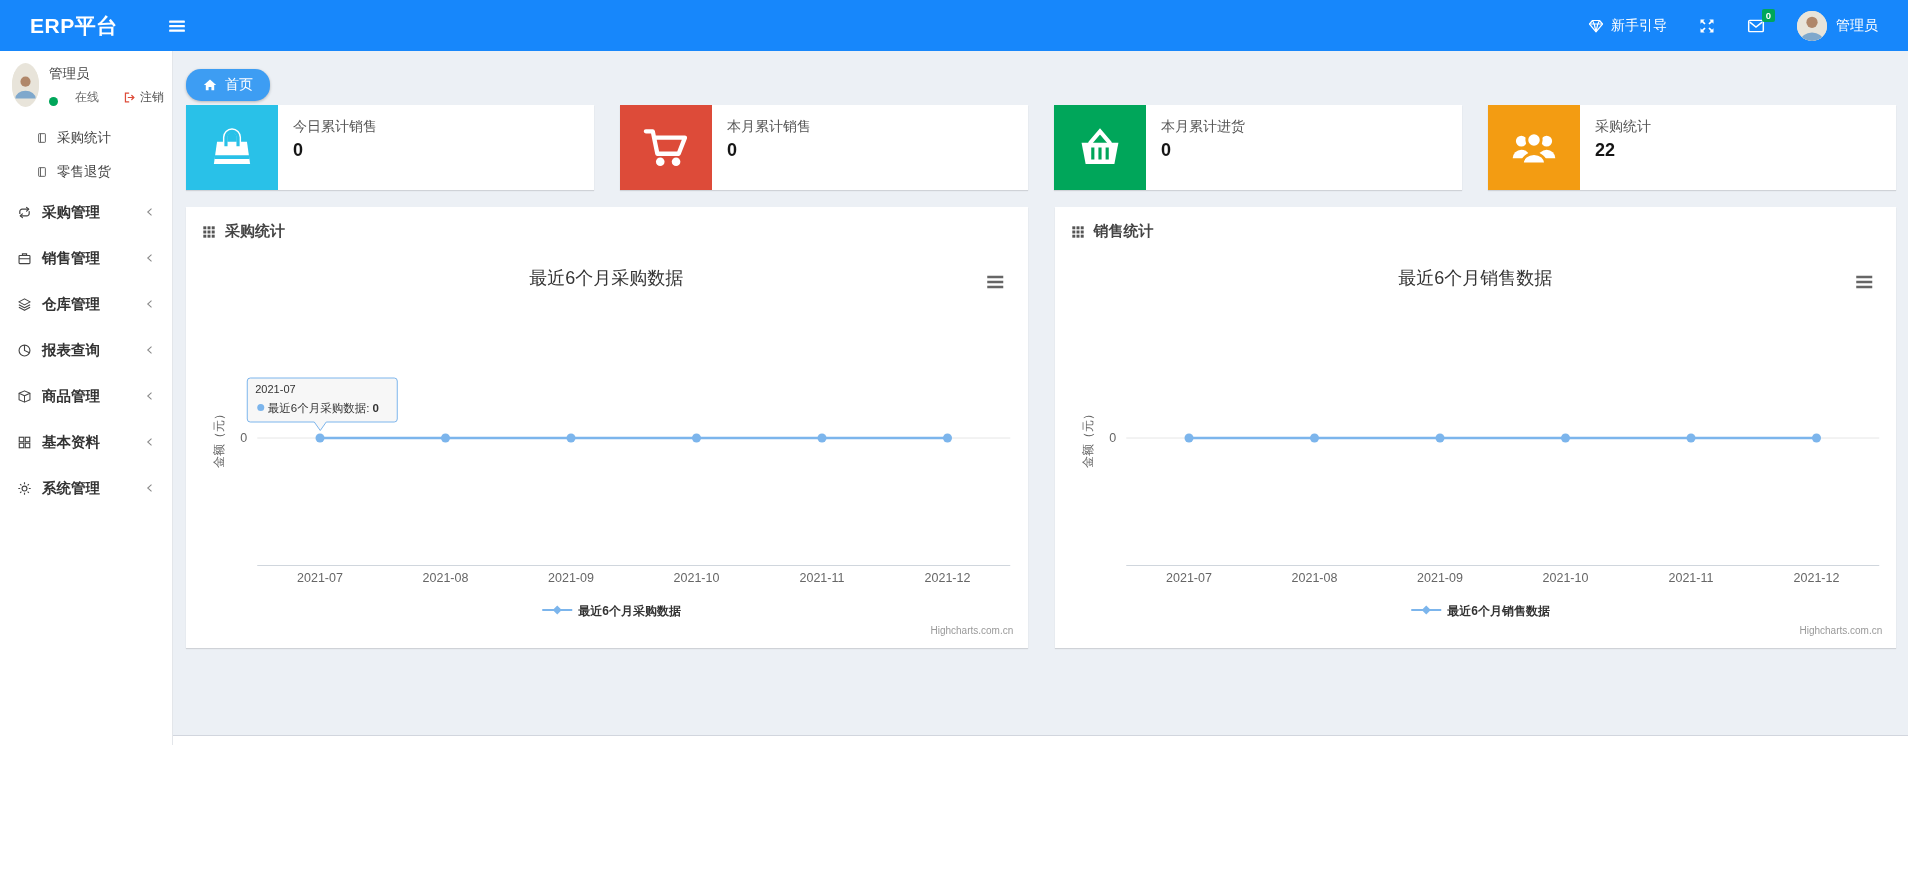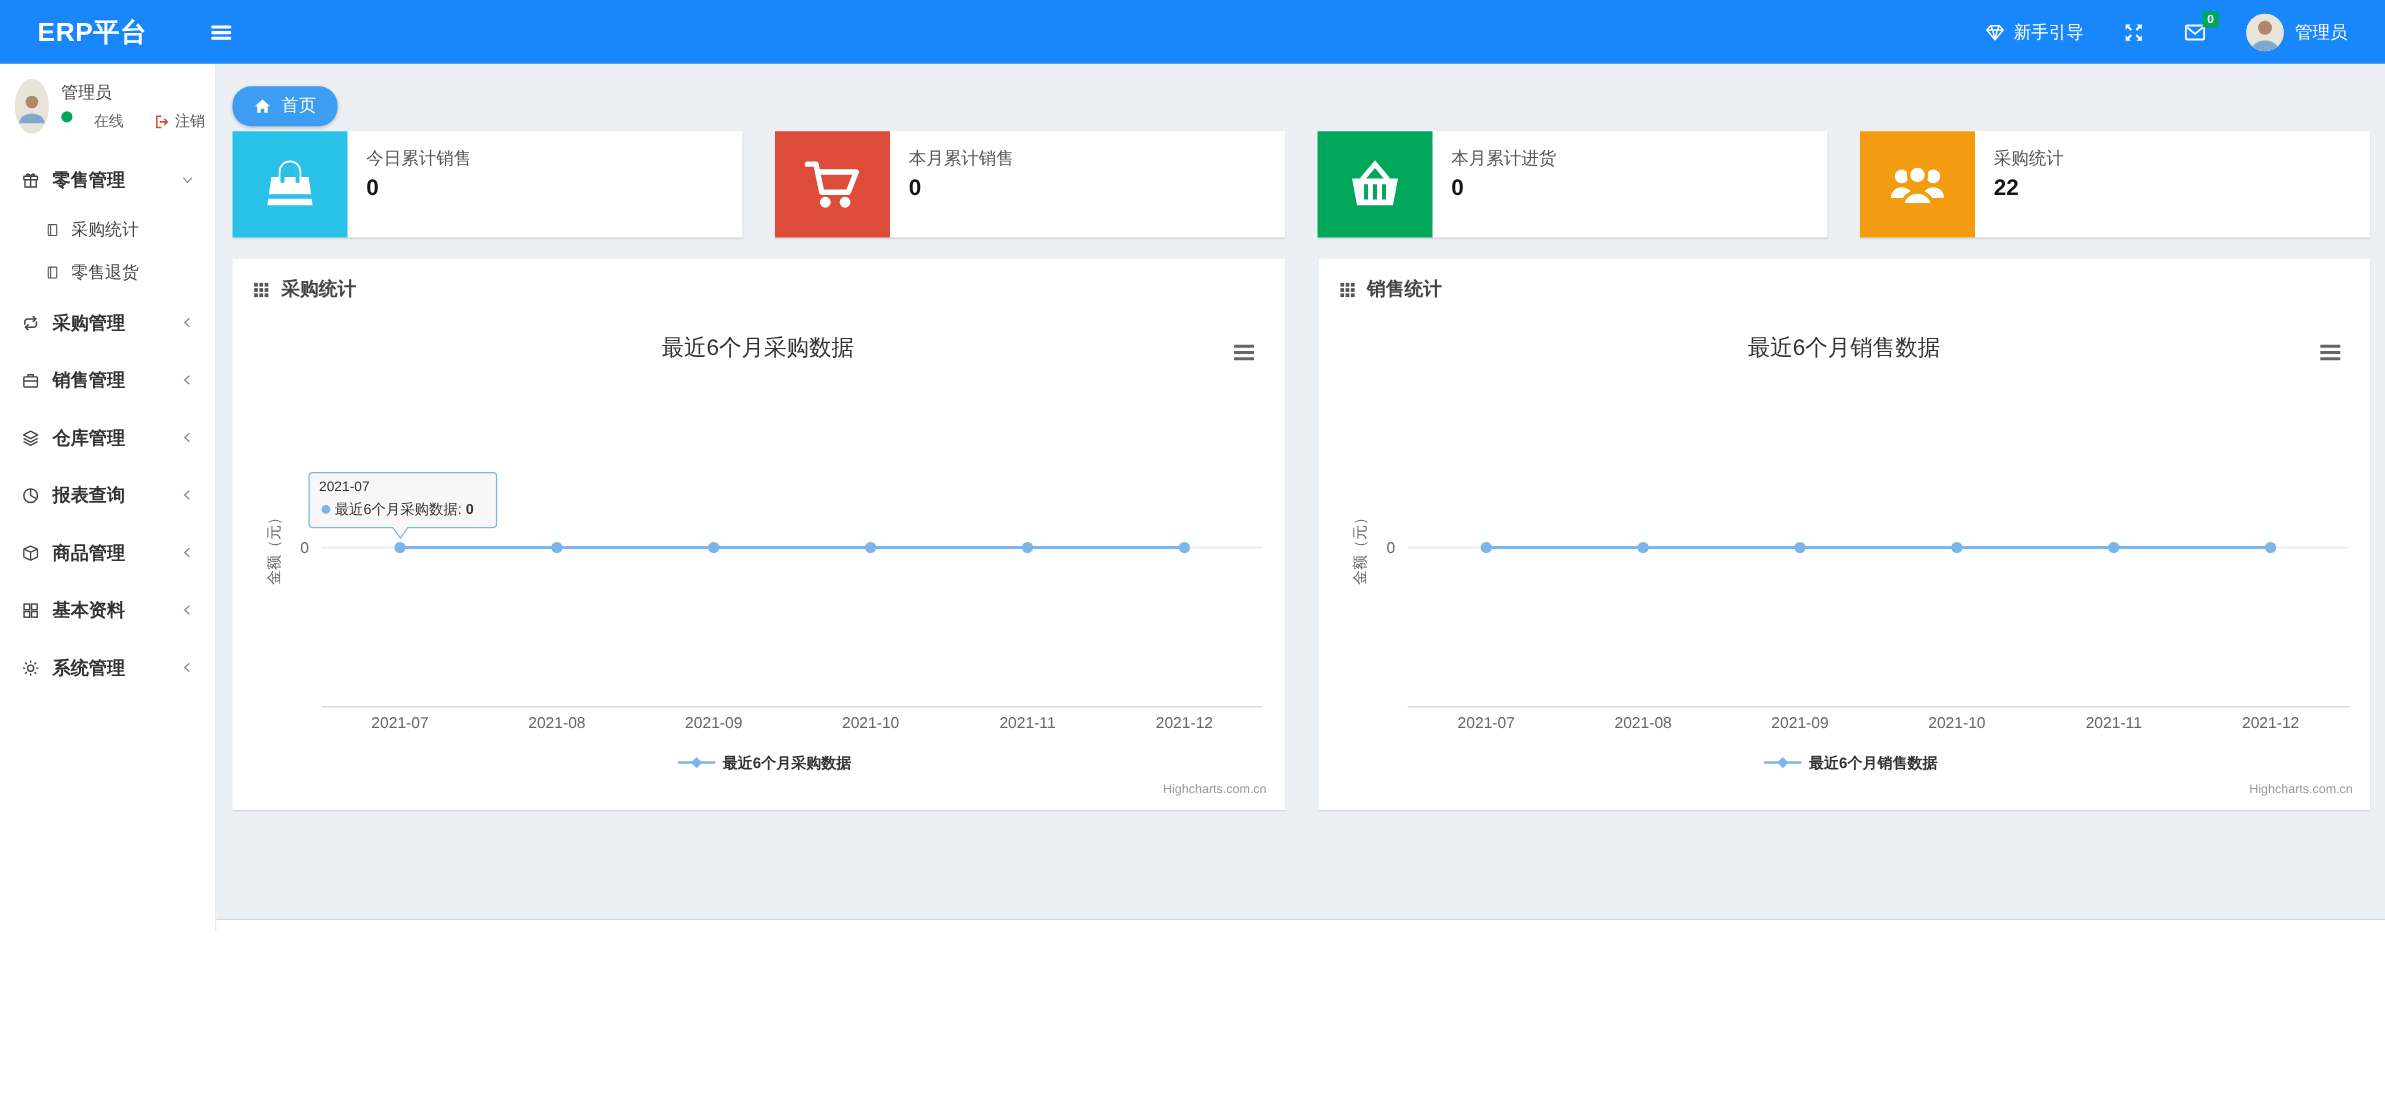--- a/index.html
+++ b/index.html
@@ -21,21 +21,21 @@
   .nav-user{display:flex;align-items:center;gap:9px;cursor:pointer;}
   .avatar{border-radius:50%;overflow:hidden;display:inline-block;background:#e8e4da;}
   .avatar.sm{width:30px;height:30px;}
   .avatar.lg{width:44px;height:44px;}
 
   
   .sidebar{position:absolute;top:51px;left:0;bottom:0;width:172px;background:#fff;
            border-right:1px solid #e3e6ea;z-index:10;}
   .user-panel{display:flex;gap:10px;padding:12px 8px 12px 12px;align-items:center;}
   .user-name{font-size:13.5px;color:#444;margin-bottom:6px;}
-  .user-status{font-size:12px;color:#666;display:flex;align-items:flex-start;gap:17px;white-space:nowrap;}
+  .user-status{font-size:12px;color:#666;display:flex;align-items:flex-end;gap:17px;white-space:nowrap;}
   .dot{width:9px;height:9px;border-radius:50%;background:var(--c-online,#00a65a);display:inline-block;}
   .logout{display:inline-flex;align-items:center;gap:4px;margin-left:7px;cursor:pointer;color:#555;}
   .logout .icon{width:13px;height:13px;color:var(--c-logout,#dd4b39);}
   .menu{margin-top:2px;}
   .menu-item{height:46px;display:flex;align-items:center;padding:0 16px 0 17px;font-size:14.5px;
              font-weight:600;color:#333;cursor:pointer;}
   .mi-icon{width:15px;height:15px;margin-right:10px;color:#444;flex:none;}
   .mi-label{flex:1;}
   .chev{width:12px;height:12px;color:#888;flex:none;}
   .submenu-item{height:34px;display:flex;align-items:center;gap:9px;padding-left:36px;
@@ -150,38 +150,20 @@
                     <path d="M6.5 8 H13.2 M10.8 5.5 L13.4 8 10.8 10.5"></path>
                   </g>
                 </svg>
               </span>
             <span>注销</span>
           </span>
         </div>
       </div>
     </div>
     <nav class="menu" id="menu">
-        <div class="menu-item">
-          <span class="icon mi-icon">
-            <svg viewBox="0 0 16 16">
-              <g fill="none" stroke="currentColor" stroke-width="1.2">
-                <rect x="2.2" y="4.2" width="11.6" height="3" rx="0.4"></rect>
-                <path d="M3.2 7.2 V13.4 H12.8 V7.2"></path>
-                <path d="M8 4.2 V13.4"></path>
-                <path d="M8 4 C5.5 0.8 2.8 3.4 6.5 4.2 M8 4 C10.5 0.8 13.2 3.4 9.5 4.2"></path>
-              </g>
-            </svg>
-          </span>
-          <span class="mi-label">零售管理</span>
-          <span class="icon chev">
-            <svg viewBox="0 0 16 16">
-              <path d="M3.5 5.5 L8 10.5 12.5 5.5" fill="none" stroke="currentColor" stroke-width="1.4"></path>
-            </svg>
-          </span>
-        </div>
         <div class="submenu-item">
           <span class="icon si-icon">
             <svg viewBox="0 0 16 16">
               <g fill="none" stroke="currentColor" stroke-width="1.2">
                 <rect x="3.5" y="2.2" width="9" height="11.6" rx="0.8"></rect>
                 <path d="M6 2.2 V13.8"></path>
               </g>
             </svg>
           </span>
           <span>采购统计</span>

